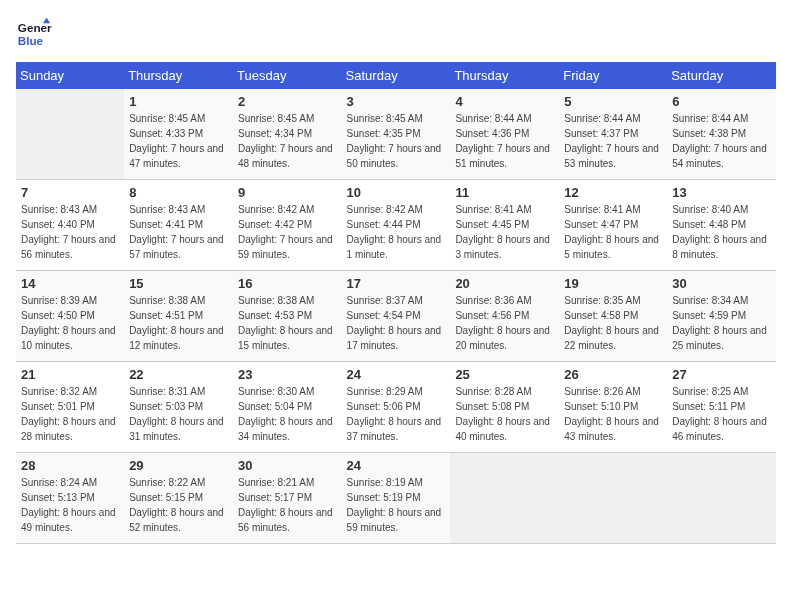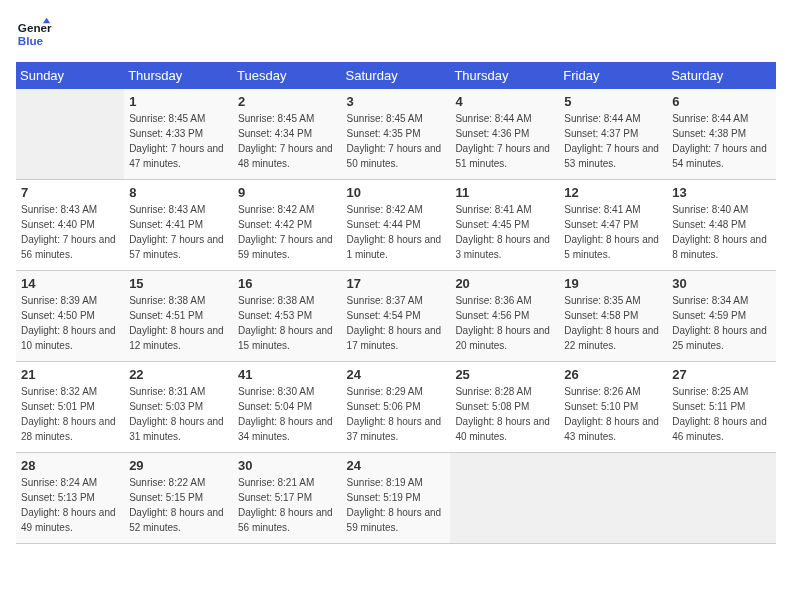--- a/index.html
+++ b/index.html
@@ -216,21 +216,21 @@
       <tr>
         <td>
         <span class="day-num">21</span>
         <span class="day-detail">Sunrise: 8:32 AM<br>Sunset: 5:01 PM<br>Daylight: 8 hours and 28 minutes.</span>
       </td>
         <td>
         <span class="day-num">22</span>
         <span class="day-detail">Sunrise: 8:31 AM<br>Sunset: 5:03 PM<br>Daylight: 8 hours and 31 minutes.</span>
       </td>
         <td>
-        <span class="day-num">41</span>
+        <span class="day-num">23</span>
         <span class="day-detail">Sunrise: 8:30 AM<br>Sunset: 5:04 PM<br>Daylight: 8 hours and 34 minutes.</span>
       </td>
         <td>
         <span class="day-num">24</span>
         <span class="day-detail">Sunrise: 8:29 AM<br>Sunset: 5:06 PM<br>Daylight: 8 hours and 37 minutes.</span>
       </td>
         <td>
         <span class="day-num">25</span>
         <span class="day-detail">Sunrise: 8:28 AM<br>Sunset: 5:08 PM<br>Daylight: 8 hours and 40 minutes.</span>
       </td>

